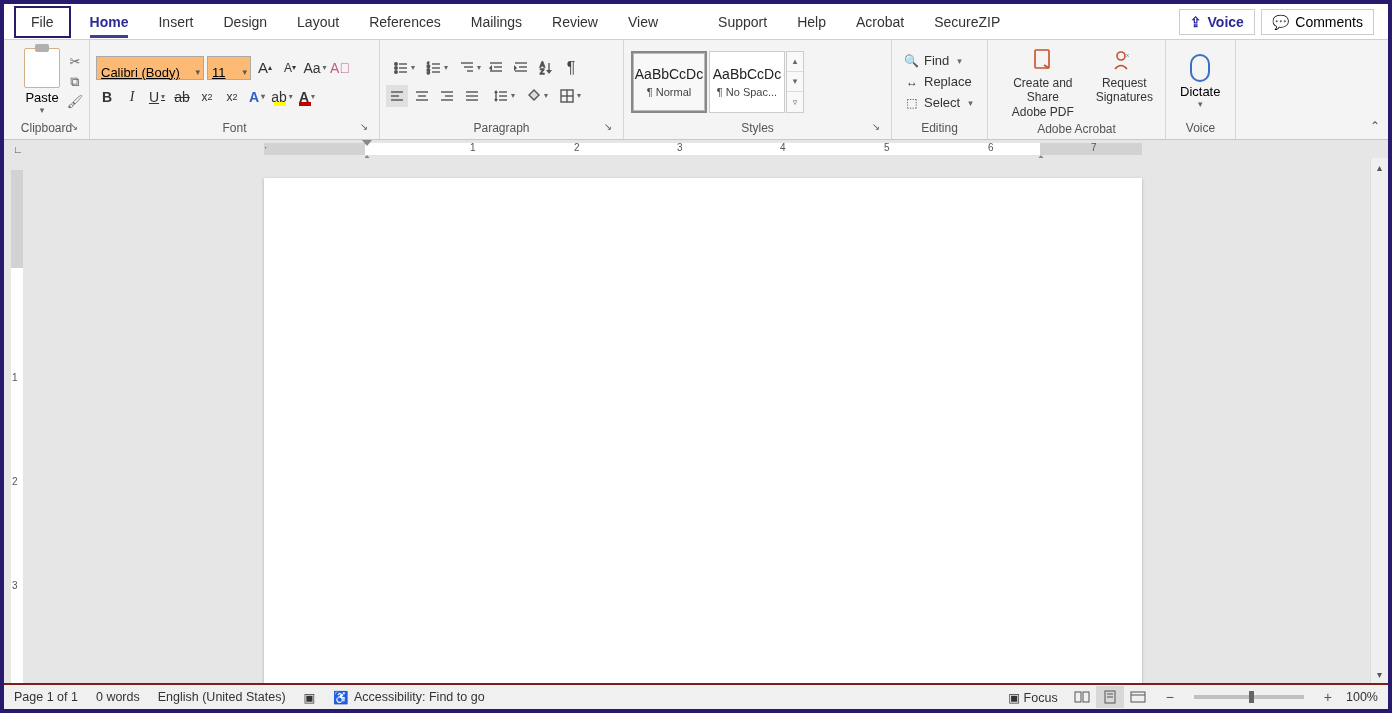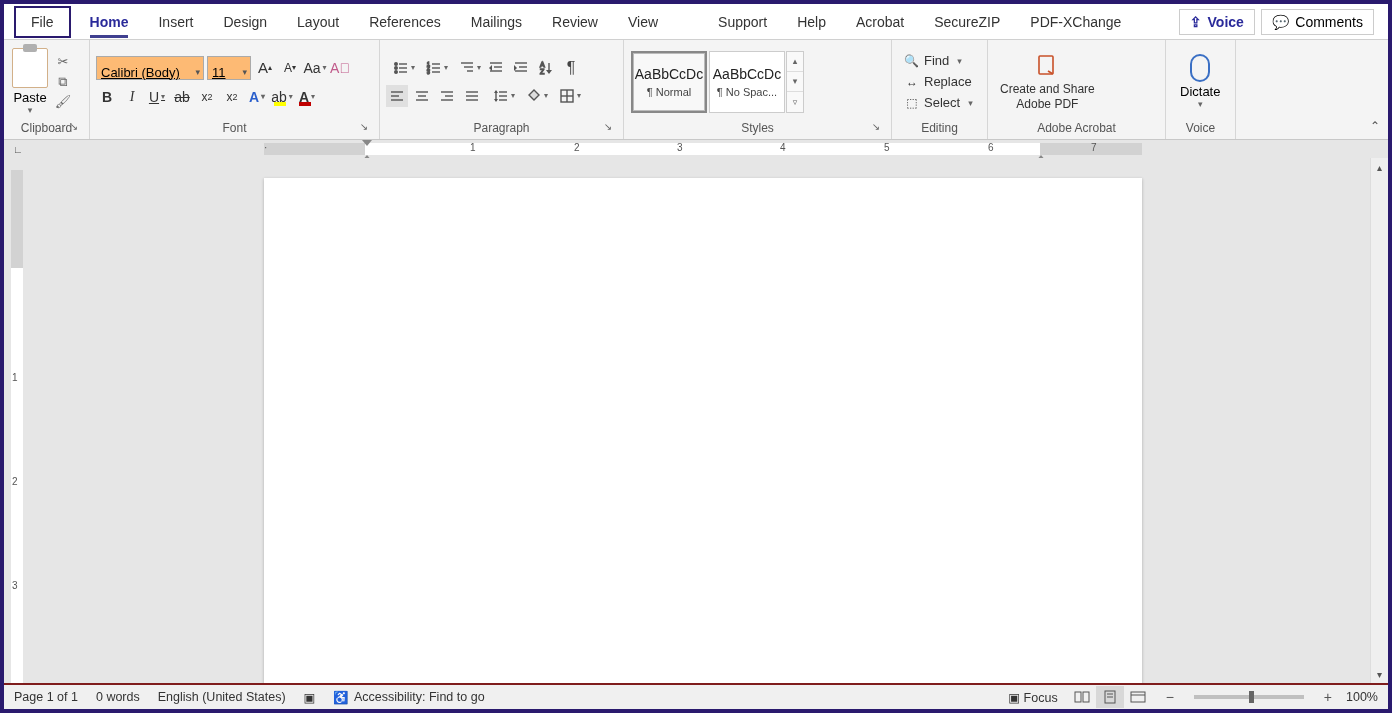--- a/index.html
+++ b/index.html
@@ -18,21 +18,21 @@
 .share-btn { color: #2a2a9a; font-weight: 600; }
 
 
 .ribbon { display: flex; height: 100px; background: #f4f4f4; border-bottom: 1px solid #c8c8c8; }
 .group { display: flex; flex-direction: column; border-right: 1px solid #d6d6d6; padding: 4px 6px 2px 6px; position: relative; }
 .group-body { flex: 1; display: flex; align-items: center; }
 .group-label { text-align: center; font-size: 12px; color: #555; height: 18px; display: flex; align-items: center; justify-content: center; position: relative; }
 .group-launcher { position: absolute; right: 2px; bottom: 2px; width: 14px; height: 14px; font-size: 10px; color: #666; }
 
 
-.clip-col { display: flex; flex-direction: column; align-items: center; justify-content: center; padding: 0 2px; }
+.clip-col { display: flex; flex-direction: column; align-items: center; justify-content: center; padding: 0 2px; margin-left: 12px; }
 .paste-icon { width: 36px; height: 40px; border: 1px solid #d2b089; background: #fff; position: relative; border-radius: 2px; margin-bottom: 2px; }
 .paste-icon::before { content:""; position:absolute; top:-5px; left:10px; width:14px; height:8px; background:#b0b0b0; border-radius:2px;}
 .clip-mini { display: flex; flex-direction: column; gap: 2px; padding-left: 4px; }
 .mini-icon { width: 18px; height: 18px; display:flex; align-items:center; justify-content:center; color:#666; font-size:13px;}
 
 
 .font-rows { display: flex; flex-direction: column; gap: 6px; }
 .font-row { display: flex; align-items: center; gap: 3px; }
 .sel { border:1px solid #aaa; background:#fdba74; height:24px; font-size:13px; padding:9px 18px 0 4px; position:relative; display:flex; align-items:center;text-decoration:underline; }
 .sel::after { content:"▾"; position:absolute; right:3px; font-size:9px; color:#555; }
@@ -134,21 +134,20 @@
       <div class="tab">Layout</div>
       <div class="tab">References</div>
       <div class="tab">Mailings</div>
       <div class="tab">Review</div>
       <div class="tab">View</div>
       <div style="width:30px"></div>
       <div class="tab">Support</div>
       <div class="tab">Help</div>
       <div class="tab">Acrobat</div>
       <div class="tab">SecureZIP</div>
-      <div class="tab">PDF-XChange</div>
     </div>
     <div class="tabs-right">
       <div class="share-btn">
         <span>⇪</span>
         <span>Voice</span>
       </div>
       <div class="comments-btn">
         <span>💬</span>
         <span>Comments</span>
       </div>
@@ -379,20 +378,31 @@
         <div class="adobe-col">
           <div class="adobe-btn">
             <div class="aicn">
                 <svg width="26" height="26" viewBox="0 0 26 26">
                   <rect x="5" y="3" width="14" height="18" rx="1" fill="none" stroke="#c85028" stroke-width="1.6"></rect>
                   <path d="M14 18 l5 3" stroke="#c85028" stroke-width="1.6"></path>
                 </svg>
               </div>
             <span>Create and Share</span>
             <span>Adobe PDF</span>
+          </div>
+          <div class="adobe-btn">
+            <div class="aicn">
+                <svg width="26" height="26" viewBox="0 0 26 26">
+                  <circle cx="10" cy="9" r="4" fill="none" stroke="#c85028" stroke-width="1.6"></circle>
+                  <path d="M4 22 q6 -7 12 0" fill="none" stroke="#c85028" stroke-width="1.6"></path>
+                  <text x="15" y="10" font-size="6" fill="#5a7aa8">x</text>
+                </svg>
+              </div>
+            <span>Request</span>
+            <span>Signatures</span>
           </div>
         </div>
       </div>
       <div class="group-label">
           <span>Adobe Acrobat</span>
         </div>
     </div>
 
     <div class="group" style="width:70px">
       <div class="group-body">

